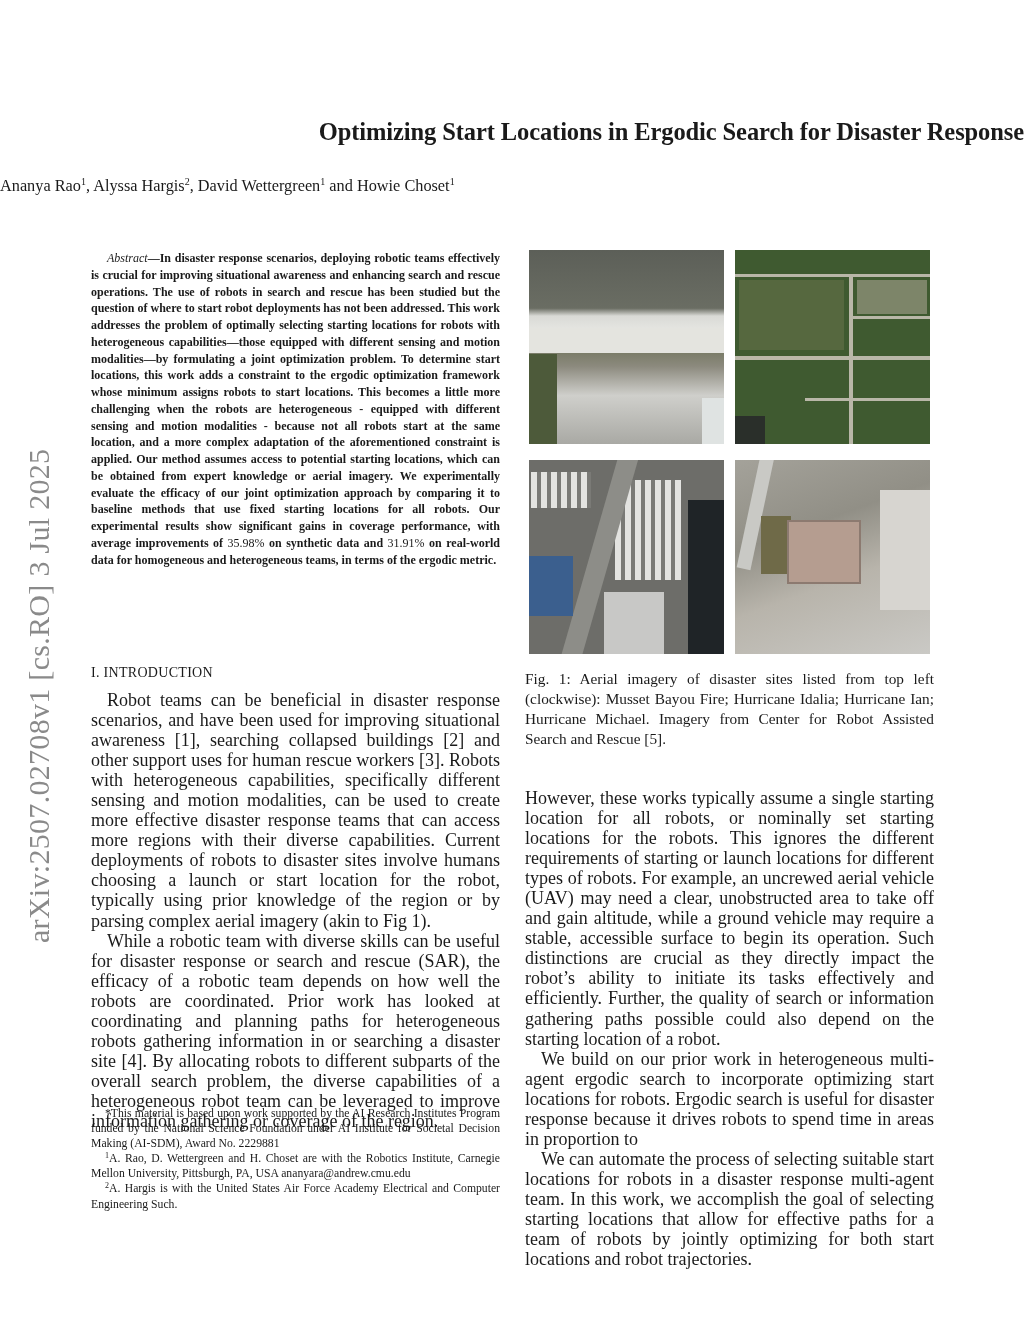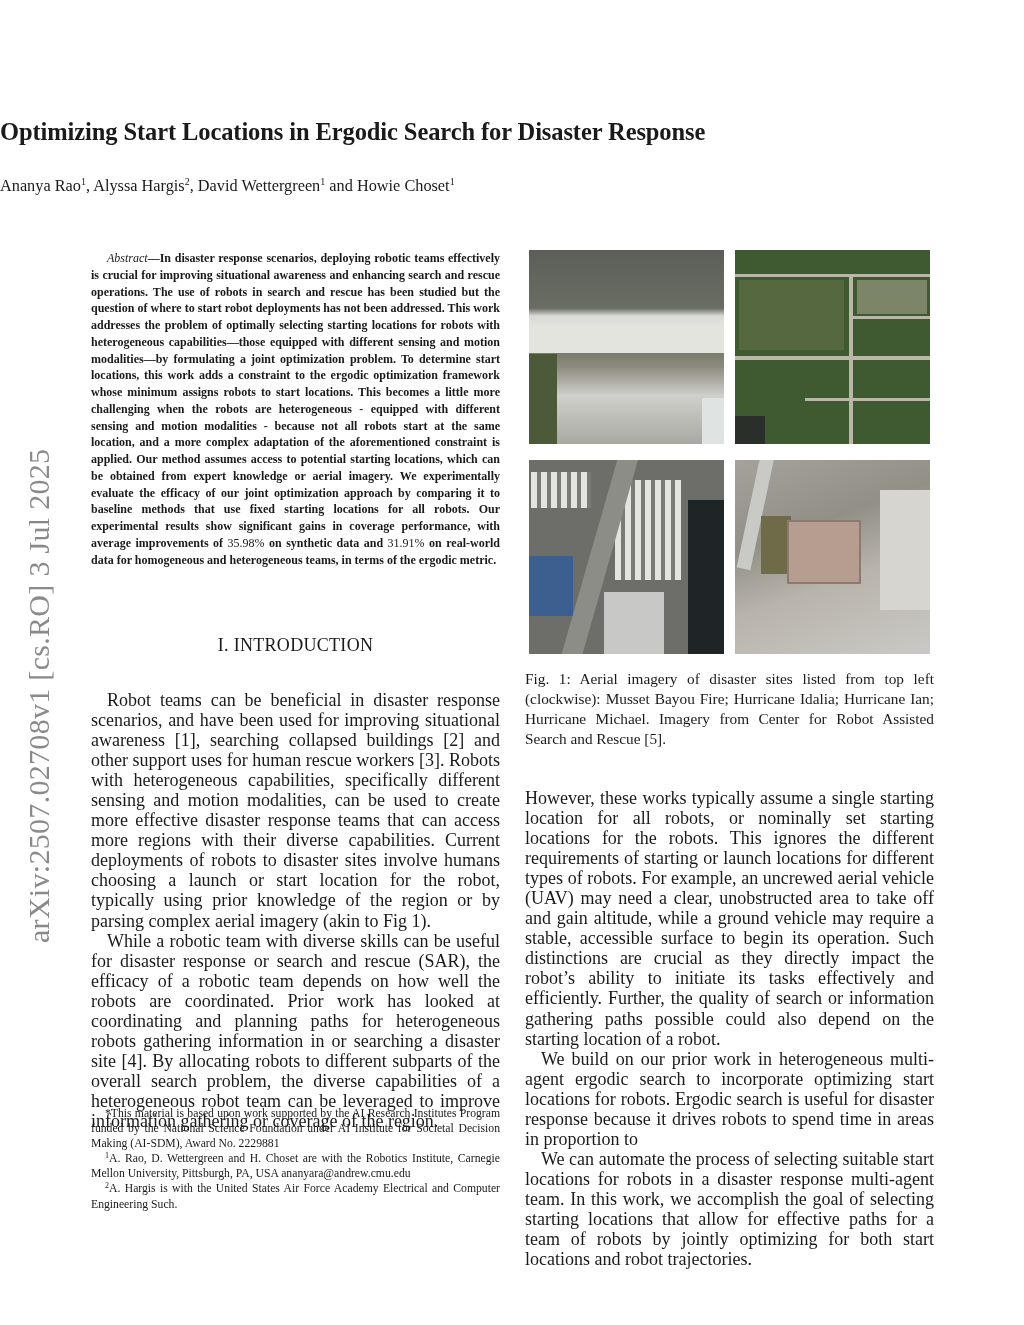--- a/index.html
+++ b/index.html
@@ -1,28 +1,28 @@
 <!DOCTYPE html>
 <html><head>
 <meta charset="utf-8">
 <style>
   html, body { margin: 0; padding: 0; background: #ffffff; }
   body { width: 1024px; height: 1325px; position: relative; overflow: hidden; font-family: "Liberation Serif", "DejaVu Serif", serif; color: #1a1a1a; }
-  .title { position: absolute; left: 0; width: 1024px; top: 118px; text-align: left; font-size: 24.5px; font-weight: bold; letter-spacing: -0.1px; }
+  .title { position: absolute; left: 0; width: 1024px; top: 118px; text-align: right; font-size: 24.5px; font-weight: bold; letter-spacing: -0.1px; }
   .authors { position: absolute; left: 0; width: 1024px; top: 176px; font-size: 16.3px; }
   .authors sup { font-size: 10px; vertical-align: 6px; line-height: 0; }
   .side-id { position: absolute; left: 22px; top: 943px; transform-origin: 0 0; transform: rotate(-90deg); font-size: 30px; color: #8a8a8a; white-space: nowrap; letter-spacing: 0.3px; }
   .col { position: absolute; width: 390px; }
   .col-left { left: 91px; }
   .col-right { left: 525px; width: 409px; }
   .abstract { top: 250px; font-size: 12px; font-weight: bold; line-height: 16.75px; text-align: justify; }
   .abstract p { margin: 0; text-indent: 16px; }
   .abstract .lead { font-style: italic; font-weight: normal; }
   .math { font-weight: normal; }
-  .section-head { position: absolute; left: 91px; width: 409px; top: 635px; text-align: center; font-size: 18px; letter-spacing: 0.3px; }
+  .section-head { position: absolute; left: 91px; width: 409px; top: 665px; text-align: left; font-size: 14px; letter-spacing: 0.3px; }
   .body-text { font-size: 18px; line-height: 20.05px; text-align: justify; hyphens: manual; }
   .body-text p { margin: 0; text-indent: 16px; }
   .body-text p.noindent { text-indent: 0; }
   .intro { top: 690px; left: 91px; width: 409px; }
   .footnotes { top: 1106px; left: 91px; width: 409px; font-size: 11.7px; line-height: 15.1px; text-align: justify; }
   .footnotes p { margin: 0; text-indent: 14px; }
   .footnotes sup { font-size: 8px; vertical-align: 4px; line-height: 0; }
   .figure { position: absolute; left: 529px; top: 250px; width: 401px; height: 404px; }
   .panel { position: absolute; width: 195px; height: 194px; overflow: hidden; }
   .p-tl { left: 0; top: 0; background: linear-gradient(180deg, #5c5f58 0%, #6a6d63 30%, #d9dad6 34%, #e7e7e3 42%, #6b7056 47%, #8c8a7e 60%, #cfcfcb 75%, #a9a9a4 100%); }

